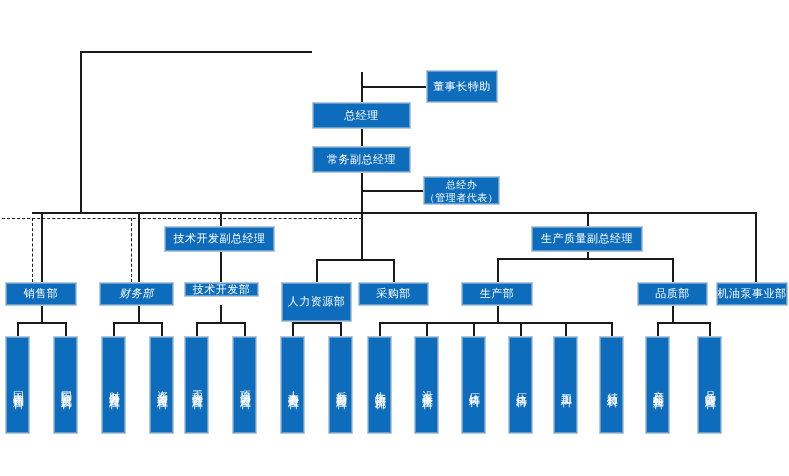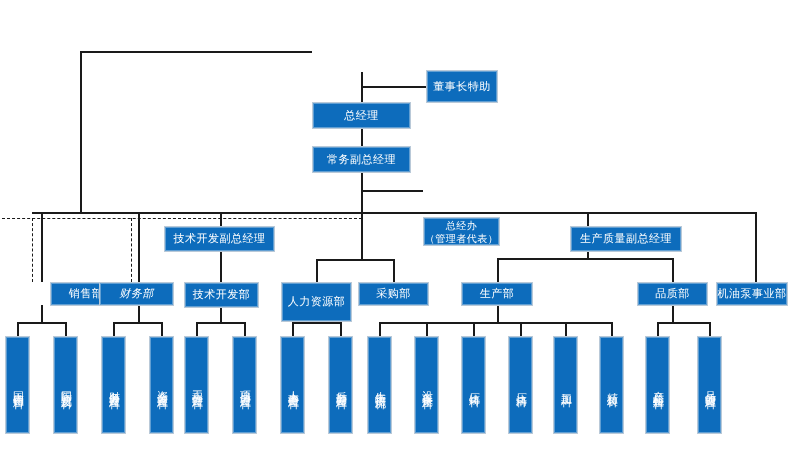--- a/index.html
+++ b/index.html
@@ -8,21 +8,21 @@
   #chart{position:relative;width:789px;height:476px;background:#ffffff;}
 
   .node{position:absolute;box-sizing:border-box;
         background:#0d6cbc;color:#ffffff;
         display:flex;align-items:center;justify-content:center;
         text-align:center;line-height:1.25;
         font-size:11px;letter-spacing:.5px;
         border:1px solid #b9c9d8;
         box-shadow:0 0 0 1px rgba(255,255,255,.35) inset;
         z-index:3;}
-  .node.two-line{line-height:1.3;margin-top:41px;}
+  .node.two-line{line-height:1.3;}
   .node.vert{writing-mode:vertical-rl;text-orientation:upright;
              letter-spacing:2px;font-size:11px;padding-top:4px;}
 
   .ln{position:absolute;background:#1a1a1a;z-index:1;}
   .ln.h{height:1.5px;}
   .ln.v{width:1.5px;}
   .dash-h{position:absolute;height:0;border-top:1.5px dashed #1a1a1a;z-index:2;}
   .dash-v{position:absolute;width:0;border-left:1.5px dashed #1a1a1a;z-index:2;}
 </style>
 </head>
@@ -109,25 +109,25 @@
 
   <div class="node" style="left:312px;top:146px;width:99px;height:27px;">常务副总经理</div>
 
   <div class="node two-line" style="left:423px;top:176px;width:77px;height:29px;flex-direction:column;font-size:10px;">
     <span>总经办</span>
     <span>（管理者代表）</span>
   </div>
 
   <div class="node" style="left:164px;top:226px;width:111px;height:26px;">技术开发副总经理</div>
 
-  <div class="node" style="left:531px;top:226px;width:112px;height:26px;margin-left:39px;">生产质量副总经理</div>
+  <div class="node" style="left:531px;top:226px;width:112px;height:26px;">生产质量副总经理</div>
 
-  <div class="node" style="left:5px;top:282px;width:72px;height:24px;margin-left:45px;">销售部</div>
+  <div class="node" style="left:5px;top:282px;width:72px;height:24px;">销售部</div>
   <div class="node" style="left:99px;top:282px;width:75px;height:24px;font-style:italic;">财务部</div>
-  <div class="node" style="left:184px;top:282px;width:75px;height:26px;">技术开发部</div>
+  <div class="node" style="left:184px;top:282px;width:75px;height:15px;">技术开发部</div>
   <div class="node" style="left:281px;top:282px;width:71px;height:40px;">人力资源部</div>
   <div class="node" style="left:358px;top:282px;width:71px;height:24px;">采购部</div>
   <div class="node" style="left:461px;top:282px;width:72px;height:24px;">生产部</div>
   <div class="node" style="left:637px;top:282px;width:71px;height:24px;">品质部</div>
   <div class="node" style="left:716px;top:282px;width:72px;height:24px;">机油泵事业部</div>
 
   <div class="node vert" style="left:5px;top:336px;width:25px;height:98px;">国内销售科</div>
   <div class="node vert" style="left:53px;top:336px;width:25px;height:98px;">国际贸易科</div>
 
   <div class="node vert" style="left:101px;top:336px;width:25px;height:98px;">财务管理科</div>

